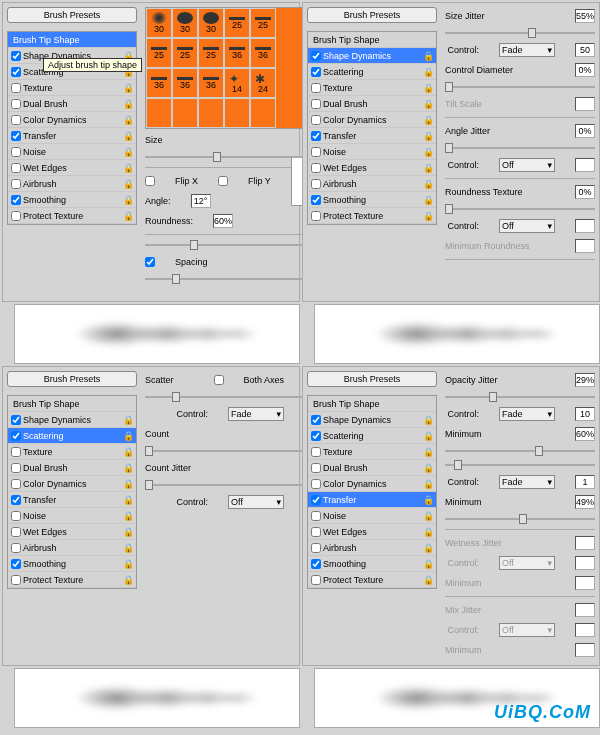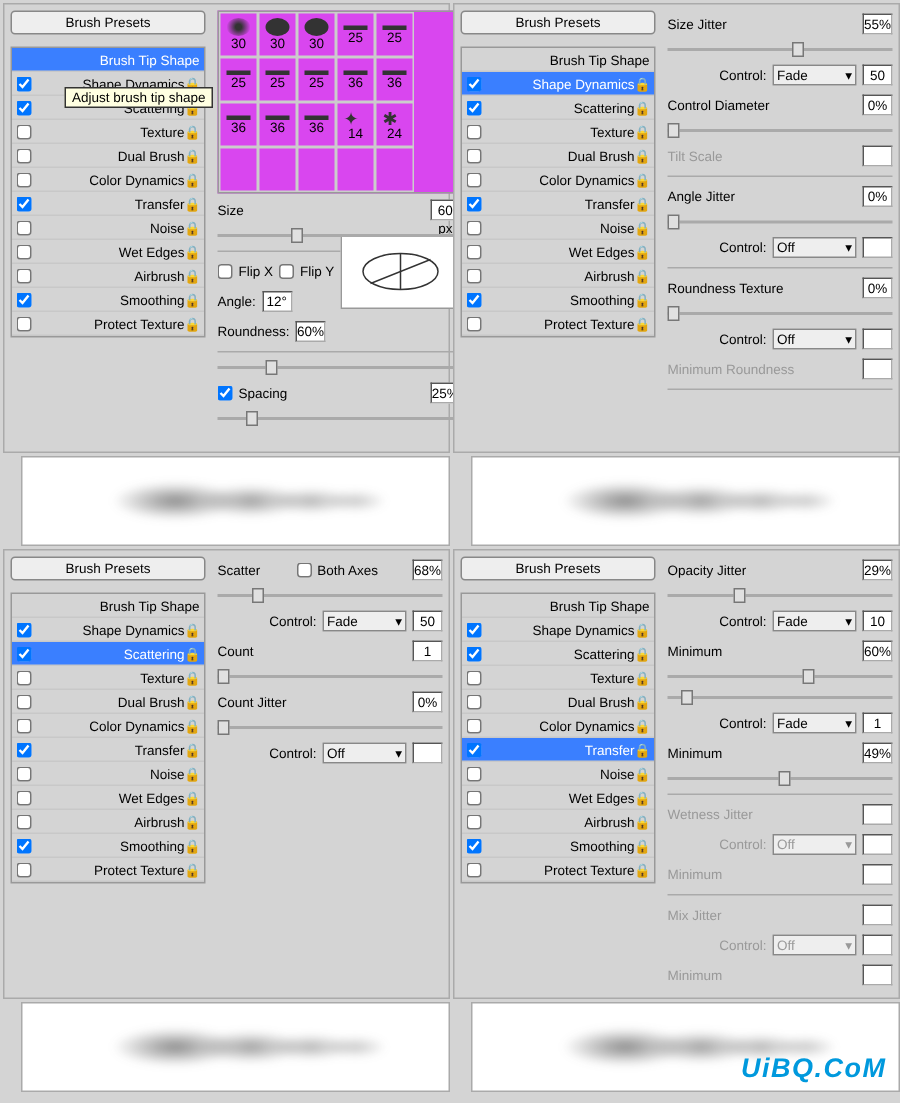--- a/index.html
+++ b/index.html
@@ -3,34 +3,34 @@
 <meta charset="utf-8">
 <style>
   * { box-sizing: border-box; margin: 0; padding: 0; font-family: Tahoma, Arial, sans-serif; font-size: 9px; }
   body { background: #d4d4d4; width: 600px; height: 735px; overflow: hidden; position: relative; }
   .grid { display: grid; grid-template-columns: 298px 298px; grid-template-rows: 300px 60px 300px 60px; gap: 2px; padding: 2px; }
   .panel { background: #d4d4d4; border: 1px solid #aaa; display: flex; position: relative; }
   .sidebar { width: 130px; background: #d4d4d4; border: 1px solid #999; margin: 4px; }
   .btn-presets { background: #eee; border: 1px solid #888; border-radius: 3px; padding: 2px 6px; margin: 4px; display: inline-block; cursor: pointer; font-size:9px; }
   .row { display: flex; align-items: center; height: 16px; padding: 0 3px; border-bottom: 1px solid #c8c8c8; position: relative; }
   .row.sel { background: #3a7fff; color: #fff; }
-  .row .label { flex: 1; margin-left: 2px; white-space: nowrap; font-size:9px;text-align:right; }
+  .row .label { flex: 1; margin-left: 2px; white-space: nowrap; font-size:9px; }
   .lock { width: 10px; height: 10px; color:#555; }
   input[type=checkbox] { width: 10px; height: 10px; }
   .right { flex: 1; padding: 4px; display: flex; flex-direction: column; gap: 2px; }
-  .ctrl-row { display: flex; align-items: center; height: 18px; gap: 4px; }
+  .ctrl-row { display: flex; align-items: center; height: 18px; gap: 20px; }
   .ctrl-label { font-size: 9px; white-space: nowrap; }
   .ctrl-val { width: 20px; height: 14px; border: 1px inset #aaa; background: #fff; text-align: center; font-size:9px; line-height:12px; }
   .select { border: 1px solid #888; background: #eee; height: 14px; width: 56px; font-size:9px; padding:0 2px; display:flex; align-items:center; justify-content:space-between; }
   .slider { height: 12px; position: relative; }
   .slider .track { position: absolute; top: 5px; left: 0; right: 0; height: 2px; background: #aaa; }
   .slider .thumb { position: absolute; top: 1px; width: 8px; height: 10px; background: #e0e0e0; border: 1px solid #777; }
   .preview { background: #fff; border: 1px solid #aaa; display: flex; align-items: center; justify-content: center; position:relative;margin-left:12px; }
   .smoke { width: 200px; height: 40px; background: radial-gradient(ellipse 60px 18px at 30% 50%, rgba(60,60,60,0.6), transparent 70%), radial-gradient(ellipse 50px 15px at 55% 50%, rgba(60,60,60,0.5), transparent 70%), radial-gradient(ellipse 40px 12px at 75% 50%, rgba(60,60,60,0.4), transparent 70%), radial-gradient(ellipse 30px 10px at 90% 50%, rgba(60,60,60,0.3), transparent 70%); filter: blur(3px); }
-  .brush-grid { display: grid; grid-template-columns: repeat(5, 26px); grid-template-rows: repeat(4, 30px); gap: 0; border: 1px solid #999; background:#d946ef; }
+  .brush-grid { display: grid; grid-template-columns: repeat(5, 26px); grid-template-rows: repeat(4, 30px); gap: 0; border: 1px solid #999; background:#f97316; }
   .bcell { border: 1px solid #ccc; display: flex; flex-direction: column; align-items: center; justify-content: center; font-size:8px; }
   .bcell .ico { width:16px; height:12px; background:#333; border-radius:50%; }
   .bcell .ico.soft { background: radial-gradient(circle, #333 20%, transparent 80%); }
   .bcell .ico.line { background:none; border-bottom:3px solid #333; height:3px; border-radius:0; }
   .bcell .ico.star { background:none; color:#333; font-size:12px; }
   .tooltip { position: absolute; background: #ffffe1; border: 1px solid #333; padding: 1px 4px; font-size:9px; z-index:10; }
   .angle-box { border:1px solid #999; background:#fff; width:80px; height:50px; display:flex; align-items:center; justify-content:center; }
   .disabled { color: #999; }
   .watermark { position: absolute; bottom: 4px; right: 8px; font-size: 18px; font-weight: bold; font-style: italic; color: #0099dd; letter-spacing:1px; }
   .hr { height:1px; background:#aaa; margin:2px 0; }

